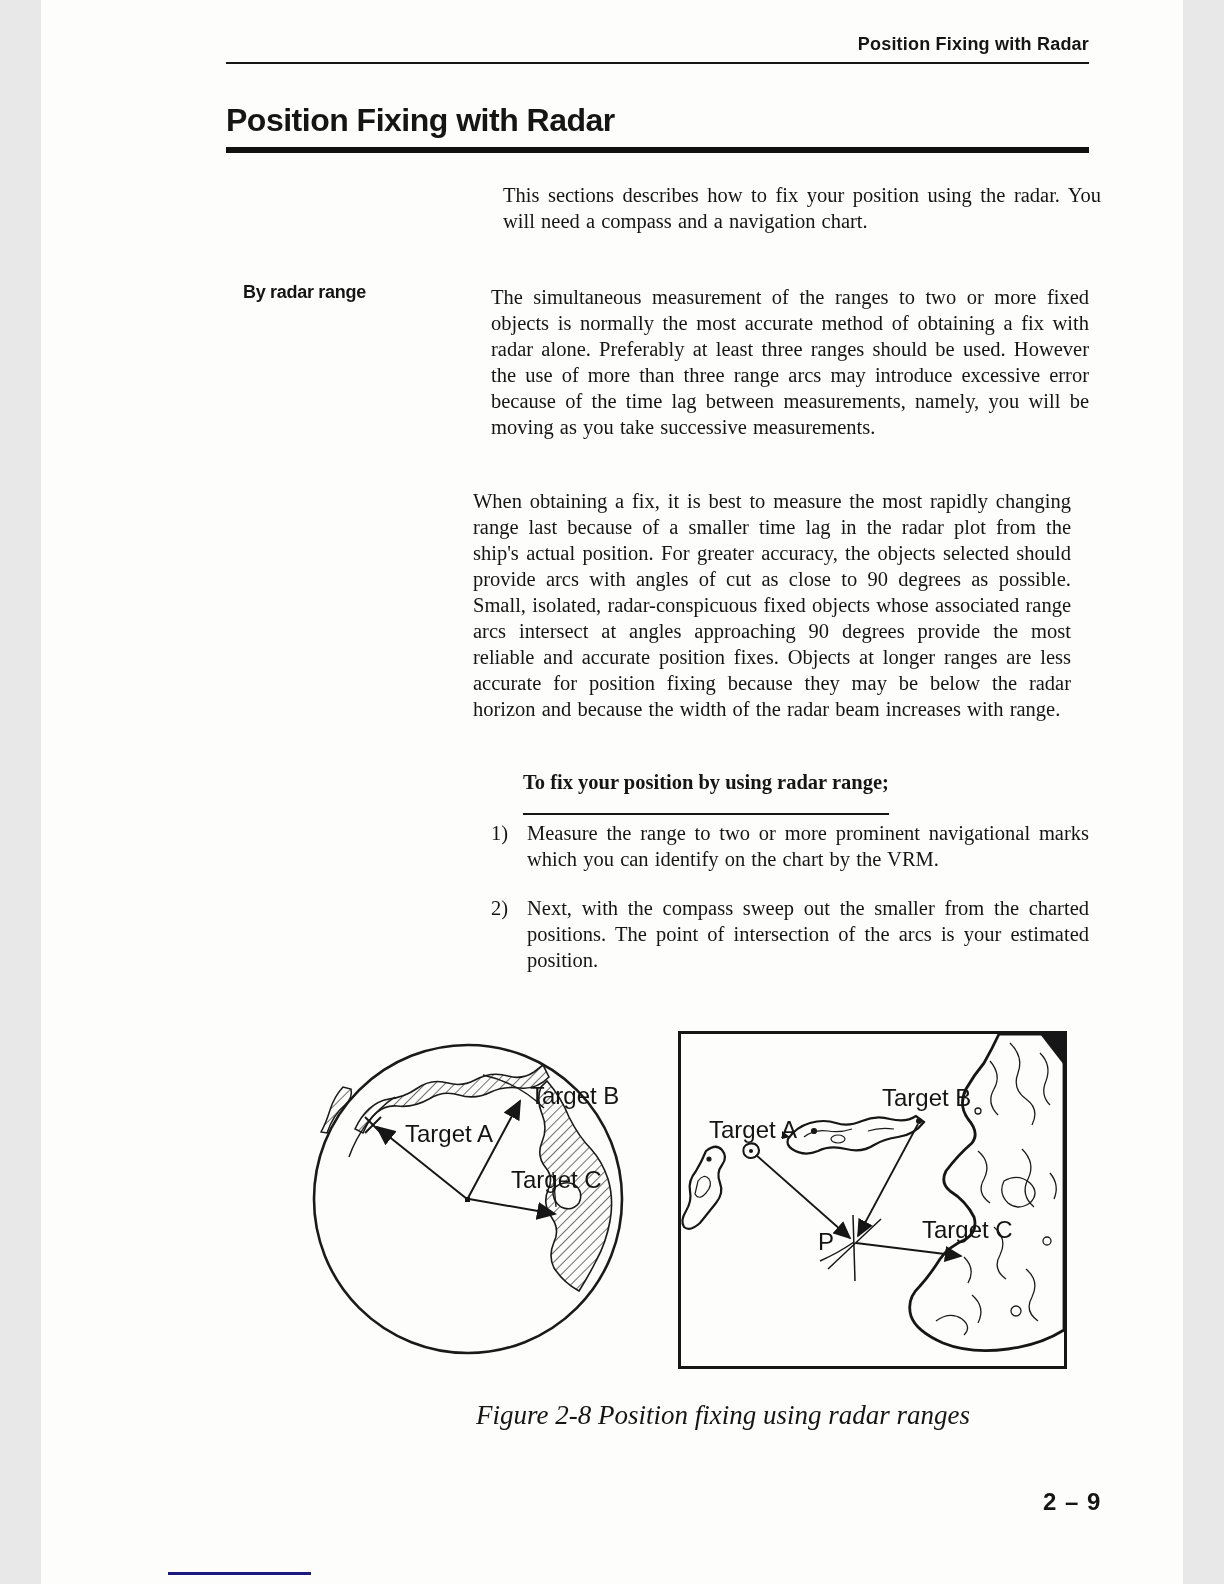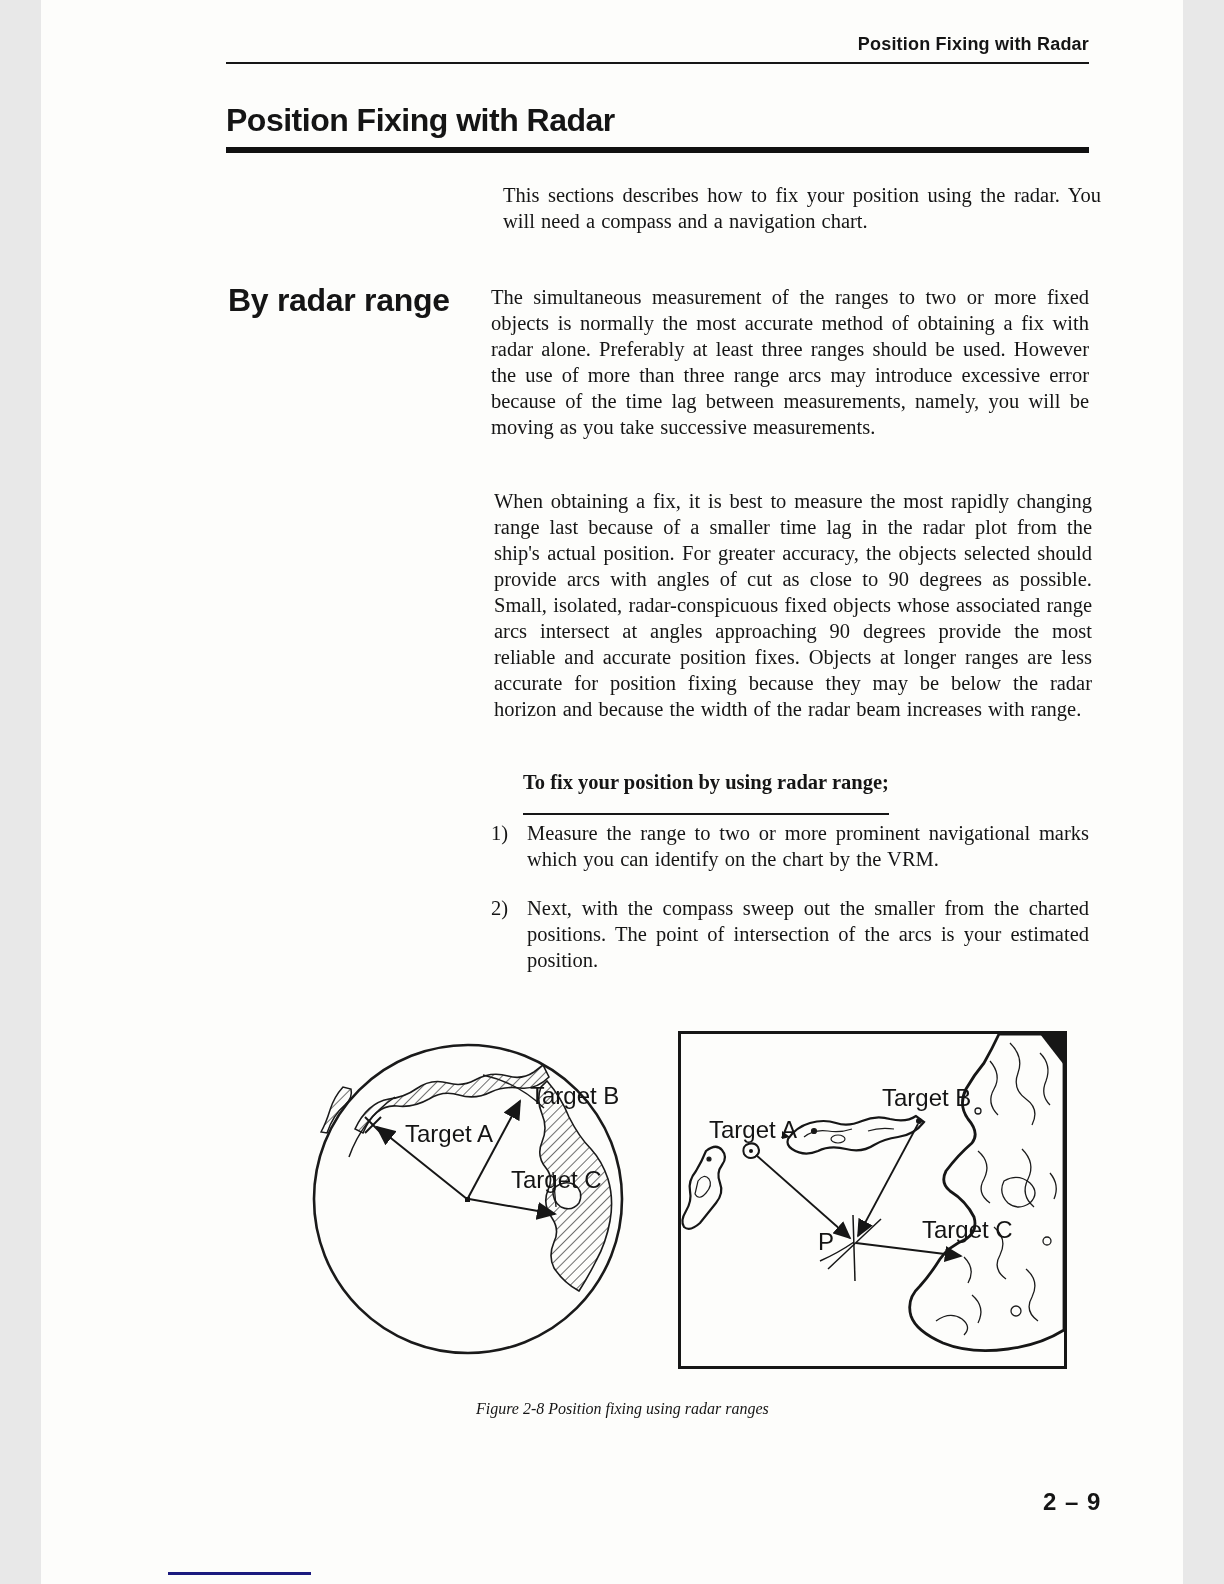--- a/index.html
+++ b/index.html
@@ -22,44 +22,44 @@
   .rule-thin{left:185px;top:62px;width:863px;height:2px;background:#161616;}
   .page-title{
     left:185px;top:102px;
     font-family:"Liberation Sans", sans-serif;
     font-size:32px;font-weight:bold;letter-spacing:-0.5px;
   }
   .rule-thick{left:185px;top:147px;width:863px;height:6px;background:#111;}
   .body-col{width:598px;font-size:20.5px;line-height:26px;text-align:justify;word-spacing:0.05em;}
   .intro{left:462px;top:182px;}
   .side-label{
-    left:187px;top:282px;
-    font-family:"Liberation Sans", sans-serif;
-    font-size:32px;font-weight:bold;letter-spacing:-0.3px;
+    left:202px;top:282px;
+    font-family:"Liberation Sans", sans-serif;
+    font-size:18px;font-weight:bold;letter-spacing:-0.3px;
   }
   .para1{left:450px;top:284px;}
-  .para2{left:453px;top:488px;}
+  .para2{left:432px;top:488px;}
   .subheading{
     left:450px;top:771px;
     font-size:20.5px;font-weight:bold;
   }
   .subheading span{border-bottom:2.5px solid #161616;padding-bottom:20px;margin-left:32px;}
   .list{left:450px;top:820px;width:598px;}
   .list-item{display:flex;margin-bottom:23px;font-size:20.5px;line-height:26px;}
   .list-num{flex:0 0 36px;}
   .list-text{flex:1;text-align:justify;word-spacing:0.05em;}
   .fig{position:absolute;}
   .fig-label{
     position:absolute;
     font-family:Liberation Sans, sans-serif;
     font-size:24px;color:#141414;white-space:nowrap;
   }
   .caption{
     left:435px;top:1400px;
-    font-size:16px;font-style:italic;
+    font-size:27px;font-style:italic;
   }
   .page-num{
     left:1002px;top:1482px;
     font-family:"Liberation Sans", sans-serif;
     font-size:24px;font-weight:bold;letter-spacing:1px;margin-top:6px;
   }
   .navy-bar{left:127px;top:1572px;width:143px;height:3px;background:#1b1a7e;}
   svg{display:block;}
 </style>
 </head>

